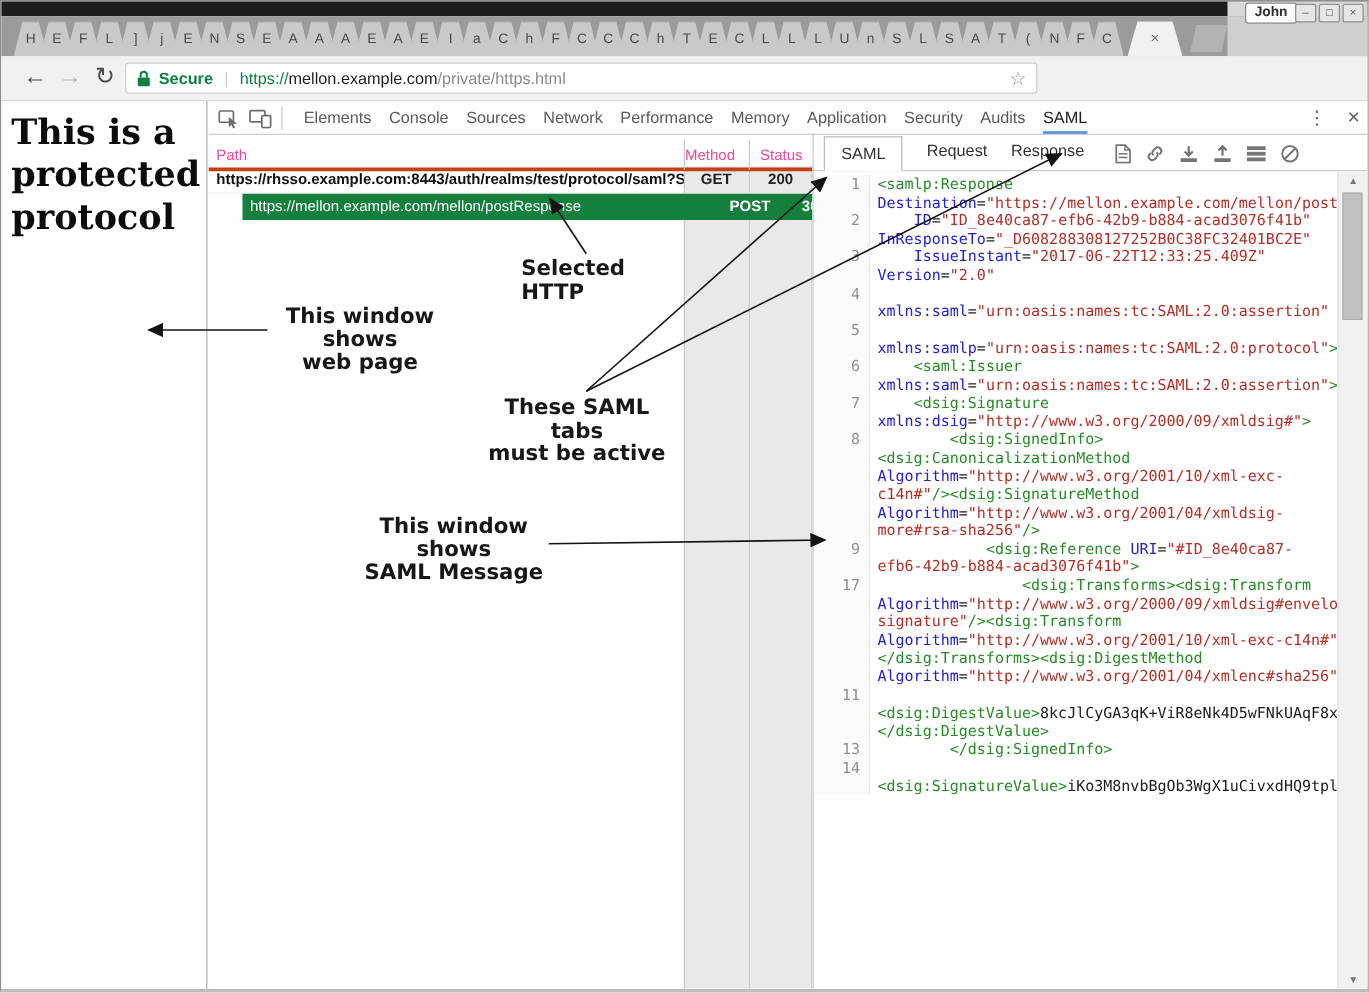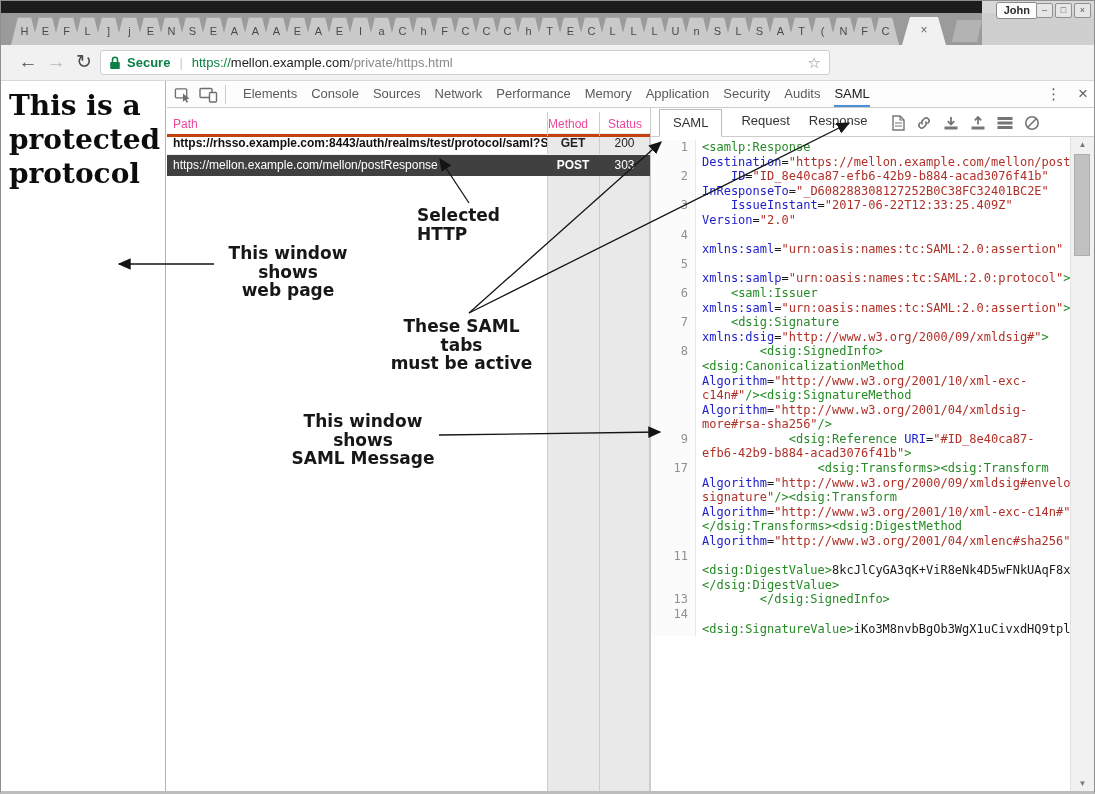--- a/index.html
+++ b/index.html
@@ -66,22 +66,22 @@
   .col-m{left:380px;width:52px;border-left:1px solid #ccc;box-sizing:border-box;}
   .col-s{left:432px;width:51px;border-left:1px solid #ccc;border-right:1px solid #ccc;box-sizing:border-box;}
   .net-header{position:absolute;left:0;top:4px;right:0;height:25px;border-bottom:3px solid #c2410c;font-size:12px;color:#ec4899;box-sizing:border-box;}
   .nh-path{position:absolute;left:6px;line-height:24px;}
   .nh-m{position:absolute;left:380px;width:52px;text-align:left;line-height:24px;border-left:1px solid #ccc;box-sizing:border-box;}
   .nh-s{position:absolute;left:432px;width:51px;text-align:center;line-height:24px;border-left:1px solid #ccc;box-sizing:border-box;}
   .nrows{position:absolute;left:0;top:25px;right:0;}
   .nrow{position:relative;height:21px;font-size:12px;line-height:21px;border-bottom:1px solid #eee;}
   .npath{position:absolute;left:0;right:103px;padding:0 6px;white-space:nowrap;overflow:hidden;color:#111;font-weight:bold;}
   .nmeth{position:absolute;left:380px;width:52px;text-align:center;font-weight:bold;color:#222;}
-  .nstat{position:absolute;left:432px;width:51px;text-align:center;font-weight:normal;color:#222;}
-  .nrow.sel{background:#404040;border-bottom:none;}
+  .nstat{position:absolute;left:432px;width:51px;text-align:center;font-weight:bold;color:#222;}
+  .nrow.sel{background:#15803d;border-bottom:none;margin-left:27px;}
   .nrow.sel .npath{font-weight:normal;}
   .nrow.sel .npath,.nrow.sel .nmeth,.nrow.sel .nstat{color:#fff;}
   
   .saml-pane{position:absolute;left:483px;top:27px;right:0;bottom:0;border-left:1px solid #ccc;background:#fff;box-sizing:border-box;}
   .saml-tabs{position:absolute;left:0;top:0;right:0;height:29px;border-bottom:1px solid #ccc;box-sizing:border-box;
              display:flex;align-items:flex-end;font-size:13px;color:#333;}
   .stab{cursor:default;}
   .stab.active{border:1px solid #bbb;border-bottom:1px solid #fff;background:#fff;padding:5px 13px 6px;margin-left:8px;margin-bottom:-1px;}
   .stab.plain{padding:5px 0 8px;margin-left:19px;}
   .saml-icons{position:absolute;right:54px;top:7px;display:flex;gap:11px;align-items:center;}

